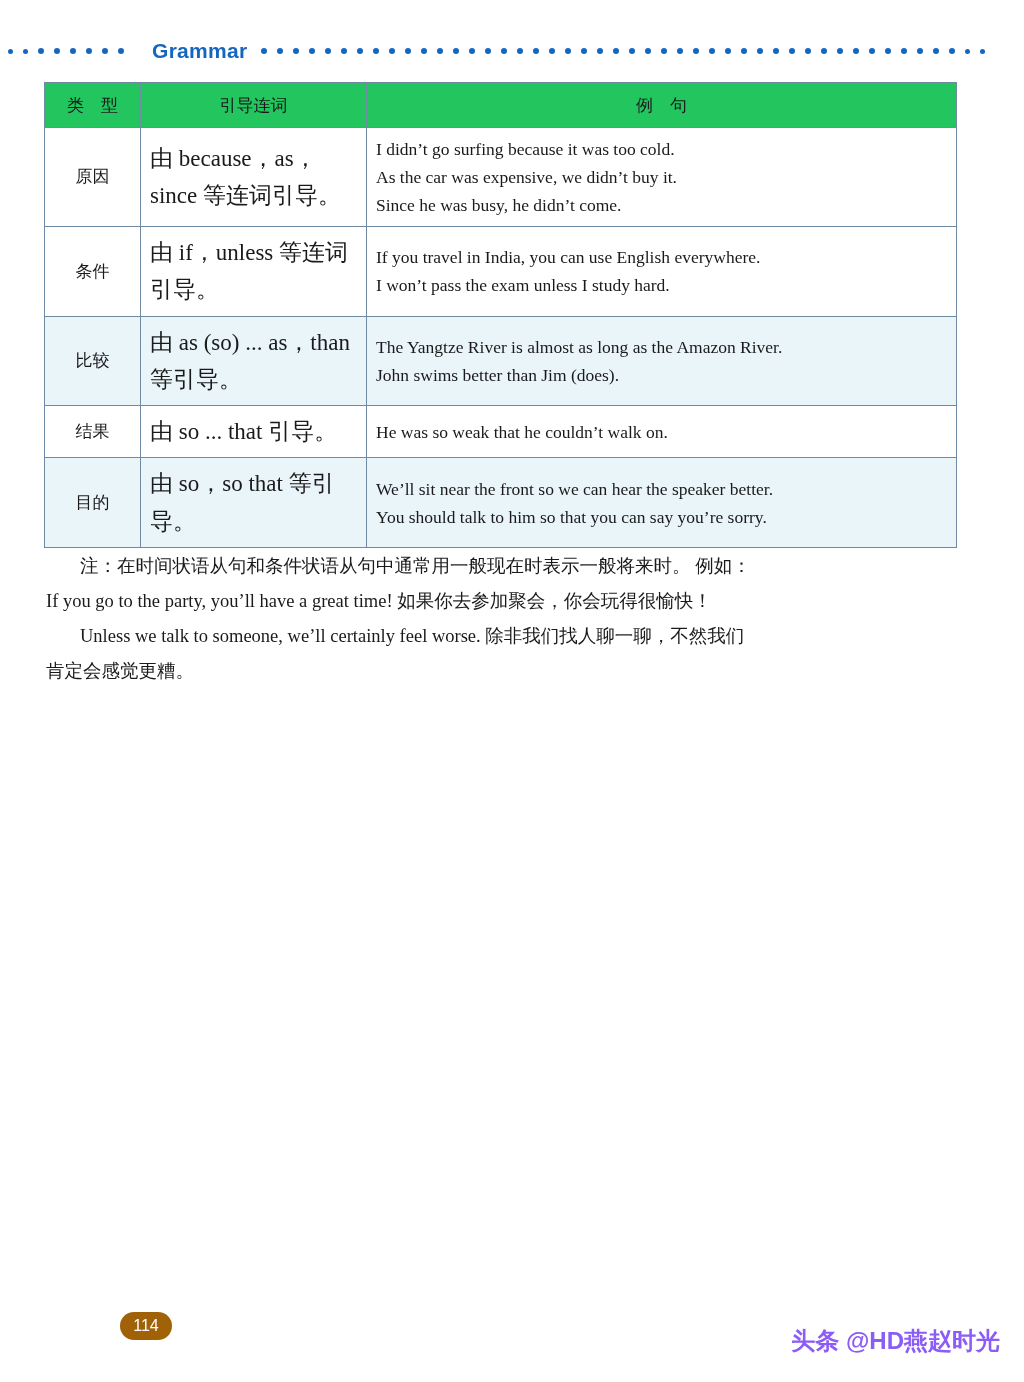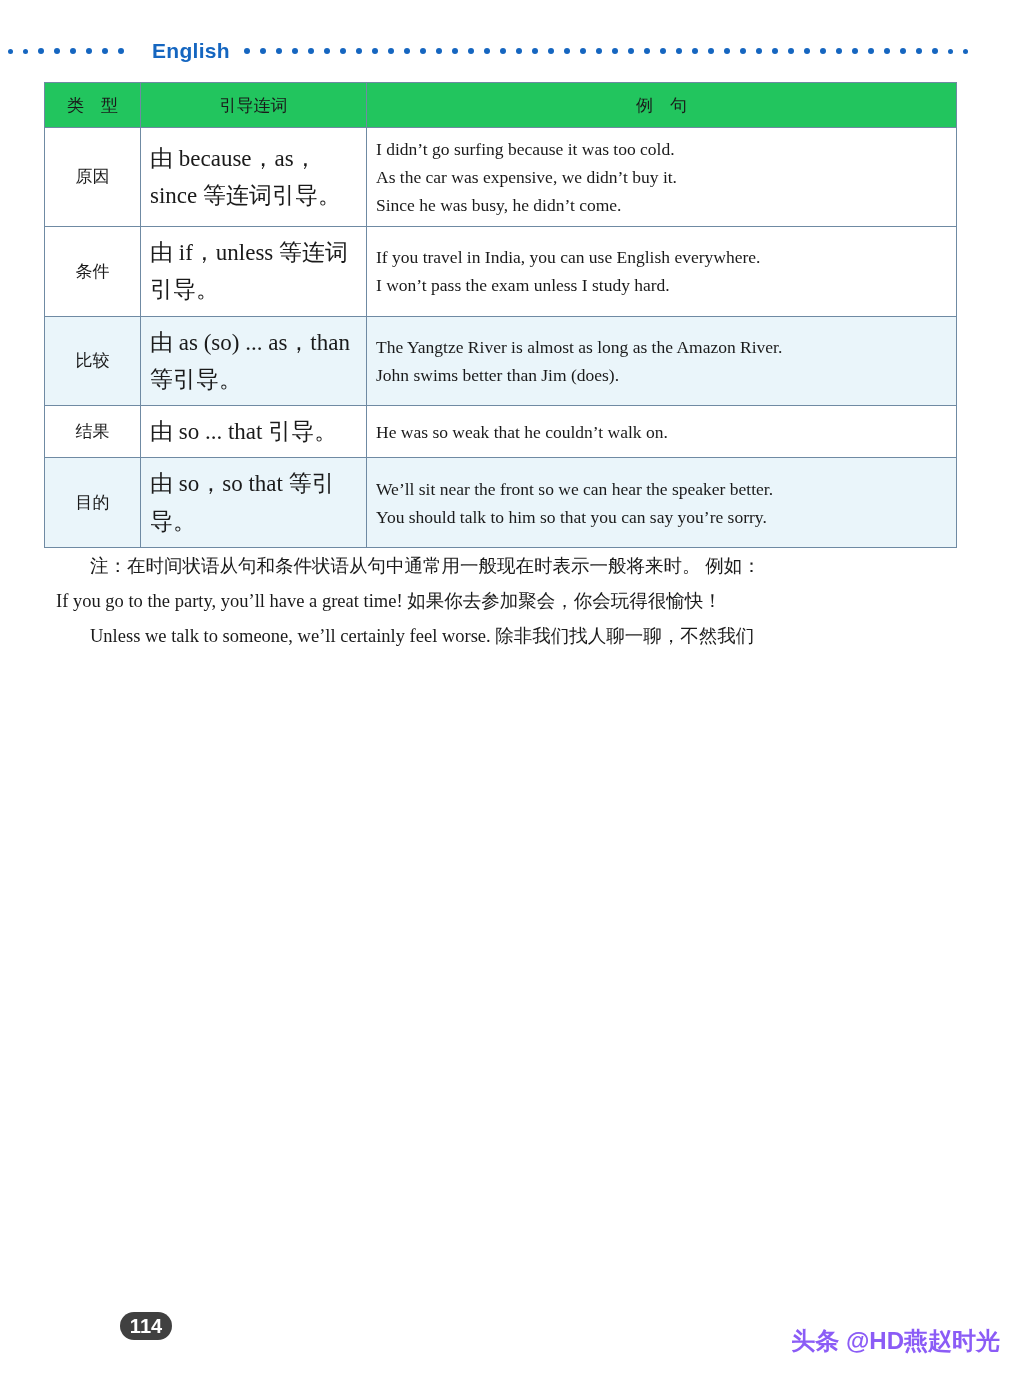--- a/index.html
+++ b/index.html
@@ -106,44 +106,44 @@
     line-height: 1.6;
     padding-left: 12px;
   }
   tr.shade td { background: #eaf5fa; }
   tr.plain td { background: #ffffff; }
   .b { font-weight: normal; }
 
   
   .notes {
     position: absolute;
-    left: 56px;
+    left: 46px;
     top: 550px;
     width: 912px;
     font-size: 18.5px;
     line-height: 1.78;
   }
   .notes p {
     margin: 0 0 2px 0;
   }
   .indent { text-indent: 34px; }
 
   
   .page-num {
     position: absolute;
     left: 120px;
     top: 1312px;
     width: 52px;
     height: 28px;
-    background: #404040;
+    background: #a16207;
     border-radius: 14px;
     color: #ffffff;
     font-family: "Liberation Sans", sans-serif;
-    font-weight: bold;
-    font-size: 20px;
+    font-weight: normal;
+    font-size: 16px;
     display: flex;
     align-items: center;
     justify-content: center;
   }
 
   
   .watermark {
     position: absolute;
     right: 24px;
     top: 1325px;
@@ -161,21 +161,21 @@
   <div class="dots-left">
     <span class="dot sm"></span>
     <span class="dot sm"></span>
     <span class="dot"></span>
     <span class="dot"></span>
     <span class="dot"></span>
     <span class="dot"></span>
     <span class="dot"></span>
     <span class="dot"></span>
   </div>
-  <div class="header-title">English</div>
+  <div class="header-title">Grammar</div>
   <div class="dots-right">
     <span class="dot"></span>
     <span class="dot"></span>
     <span class="dot"></span>
     <span class="dot"></span>
     <span class="dot"></span>
     <span class="dot"></span>
     <span class="dot"></span>
     <span class="dot"></span>
     <span class="dot"></span>
@@ -281,16 +281,17 @@
       </tr>
 
     </tbody>
   </table>
 </div>
 
 <div class="notes">
   <p class="indent">注：在时间状语从句和条件状语从句中通常用一般现在时表示一般将来时。 例如：</p>
   <p>If you go to the party, you’ll have a great time! 如果你去参加聚会，你会玩得很愉快！</p>
   <p class="indent">Unless we talk to someone, we’ll certainly feel worse. 除非我们找人聊一聊，不然我们</p>
+  <p>肯定会感觉更糟。</p>
 </div>
 
 <div class="page-num">114</div>
 <div class="watermark">头条 @HD燕赵时光</div>
 
 </body></html>

